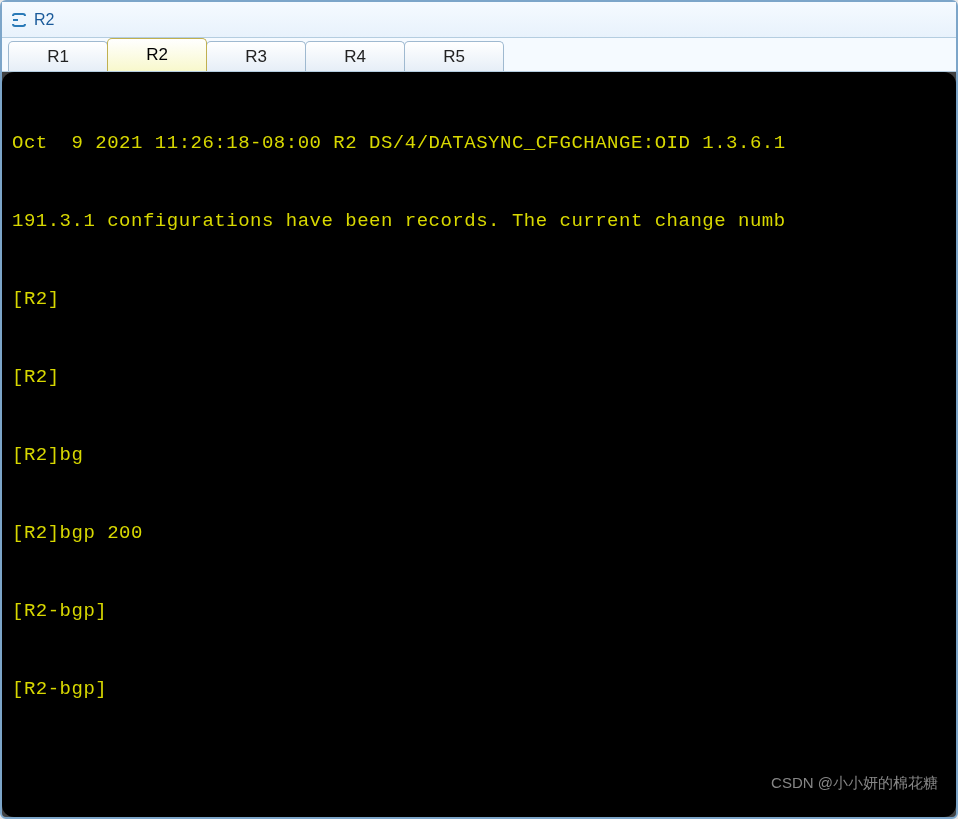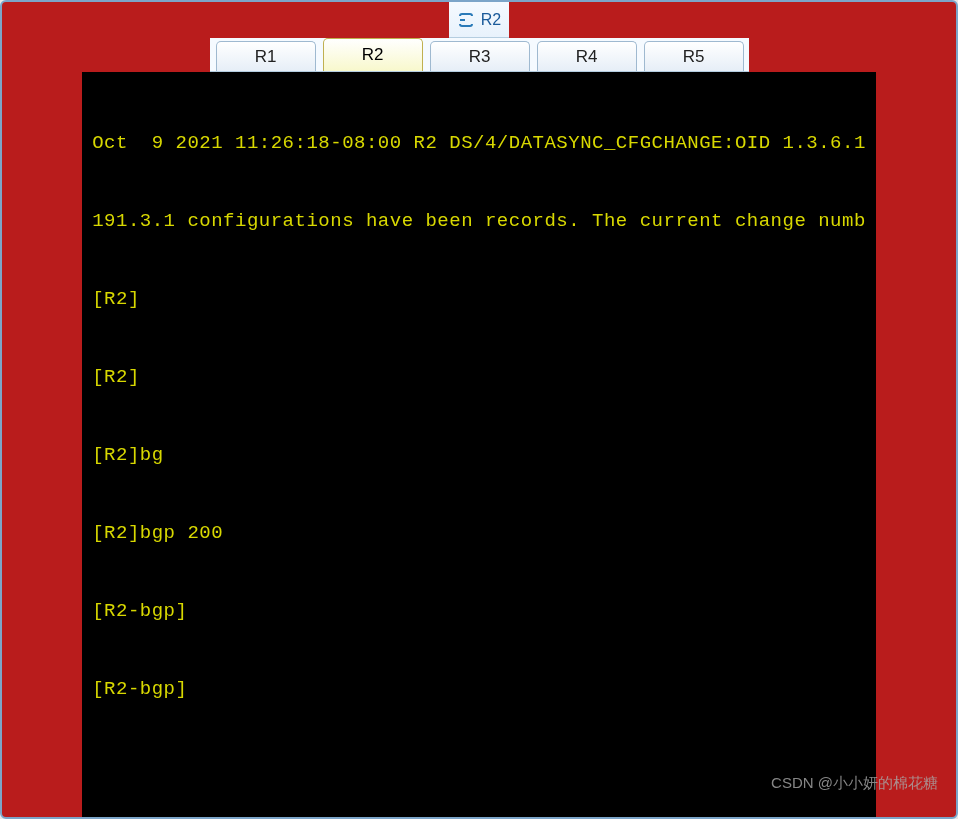--- a/index.html
+++ b/index.html
@@ -13,24 +13,23 @@
       font-family: Arial, sans-serif;
       background: #e8e8e8;
       overflow: hidden;
       position: relative;
     }
     .window {
       width: 958px;
       height: 819px;
       border: 2px solid #7ca5c9;
       border-radius: 6px;
-      background: #b91c1c;
+      background: #404040;
       display: flex;
       flex-direction: column;
-      align-items: center;
     }
     .titlebar {
       height: 36px;
       background: linear-gradient(to bottom, #f5faff 0%, #e8f2fc 100%);
       border-bottom: 1px solid #b4cde0;
       display: flex;
       align-items: center;
       padding: 0 8px;
       gap: 6px;
     }
@@ -44,21 +43,21 @@
       font-size: 16px;
       font-weight: normal;
     }
     .tabbar {
       height: 34px;
       background: #f5faff;
       border-bottom: 1px solid #b4cde0;
       display: flex;
       align-items: flex-end;
       padding: 0 6px;
-      gap: 8px;
+      gap: 0;
     }
     .tab {
       min-width: 100px;
       height: 30px;
       background: linear-gradient(to bottom, #ffffff 0%, #e6eef7 100%);
       border: 1px solid #9fb9d0;
       border-bottom: none;
       border-radius: 5px 5px 0 0;
       display: flex;
       align-items: center;
@@ -79,20 +78,21 @@
       flex: 1;
       background: #000;
       color: #d8d800;
       font-family: "Courier New", monospace;
       font-size: 19px;
       line-height: 26px;
       padding: 6px 10px;
       overflow: hidden;
       white-space: pre;
       letter-spacing: 0.5px;
+      border-radius: 12px;
     }
     .terminal-line {
       white-space: pre;
     }
     .watermark {
       position: absolute;
       right: 20px;
       bottom: 26px;
       color: #a8a8a8;
       font-size: 15px;

